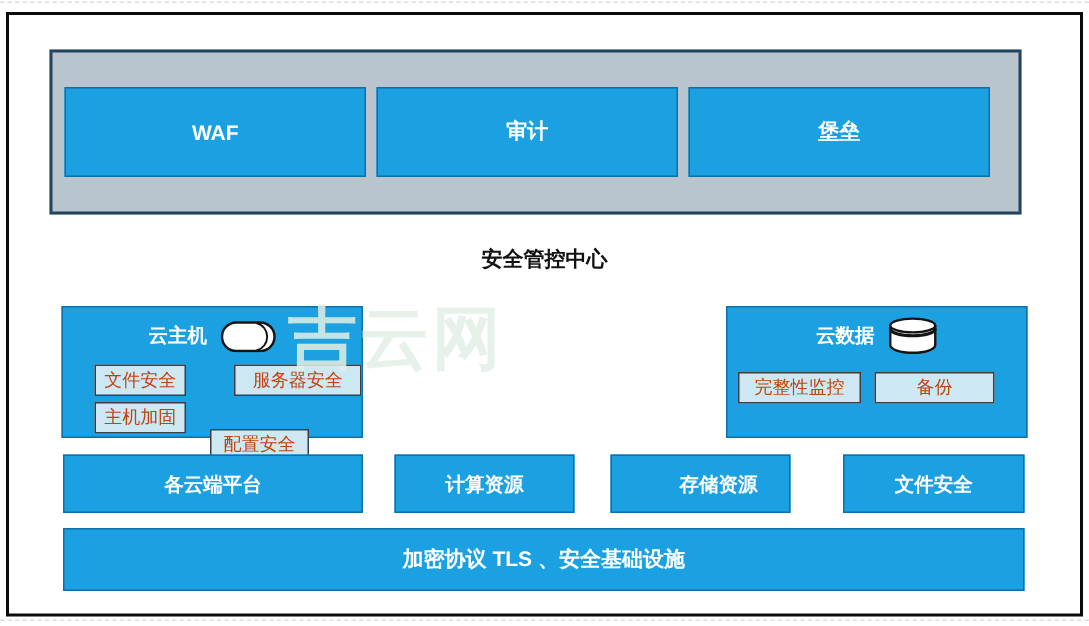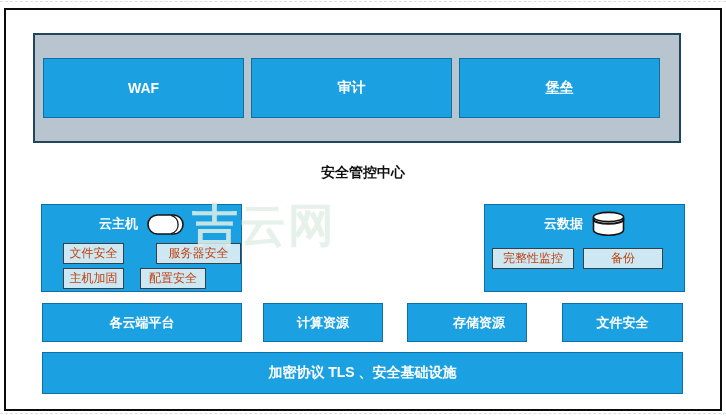--- a/index.html
+++ b/index.html
@@ -36,21 +36,21 @@
                  display:flex;align-items:center;justify-content:center;gap:9px;}
   .domain-title{color:#fff;font-weight:bold;font-size:13px;}
   .icon{display:inline-flex;align-items:center;}
 
   .sub{position:absolute;background:var(--subbox_fill);border:1px solid var(--subbox_border);
        color:#c2410c;font-size:12px;display:flex;align-items:center;justify-content:center;
        box-sizing:border-box;white-space:nowrap;}
   .s-host-1{left:21px;top:38px;width:61px;height:21px;}
   .s-host-2{left:114px;top:38px;width:85px;height:21px;}
   .s-host-3{left:21px;top:63px;width:61px;height:21px;}
-  .s-host-4{left:98px;top:63px;width:66px;height:21px;}
+  .s-host-4{left:98px;top:81px;width:66px;height:21px;}
   .s-net-nat{left:57px;top:38px;width:89px;height:19px;}
   .s-net-vip{left:12px;top:63px;width:81px;height:19px;}
   .s-net-fw{left:99px;top:63px;width:81px;height:19px;}
   .s-data-1{left:7px;top:43px;width:82px;height:21px;font-family:Liberation Mono, monospace;}
   .s-data-2{left:98px;top:43px;width:80px;height:21px;}
 
   
   .res{top:303px;height:39px;font-size:13px;}
   .r-1{left:42px;width:200px;}
   .r-2{left:263px;width:120px;}

